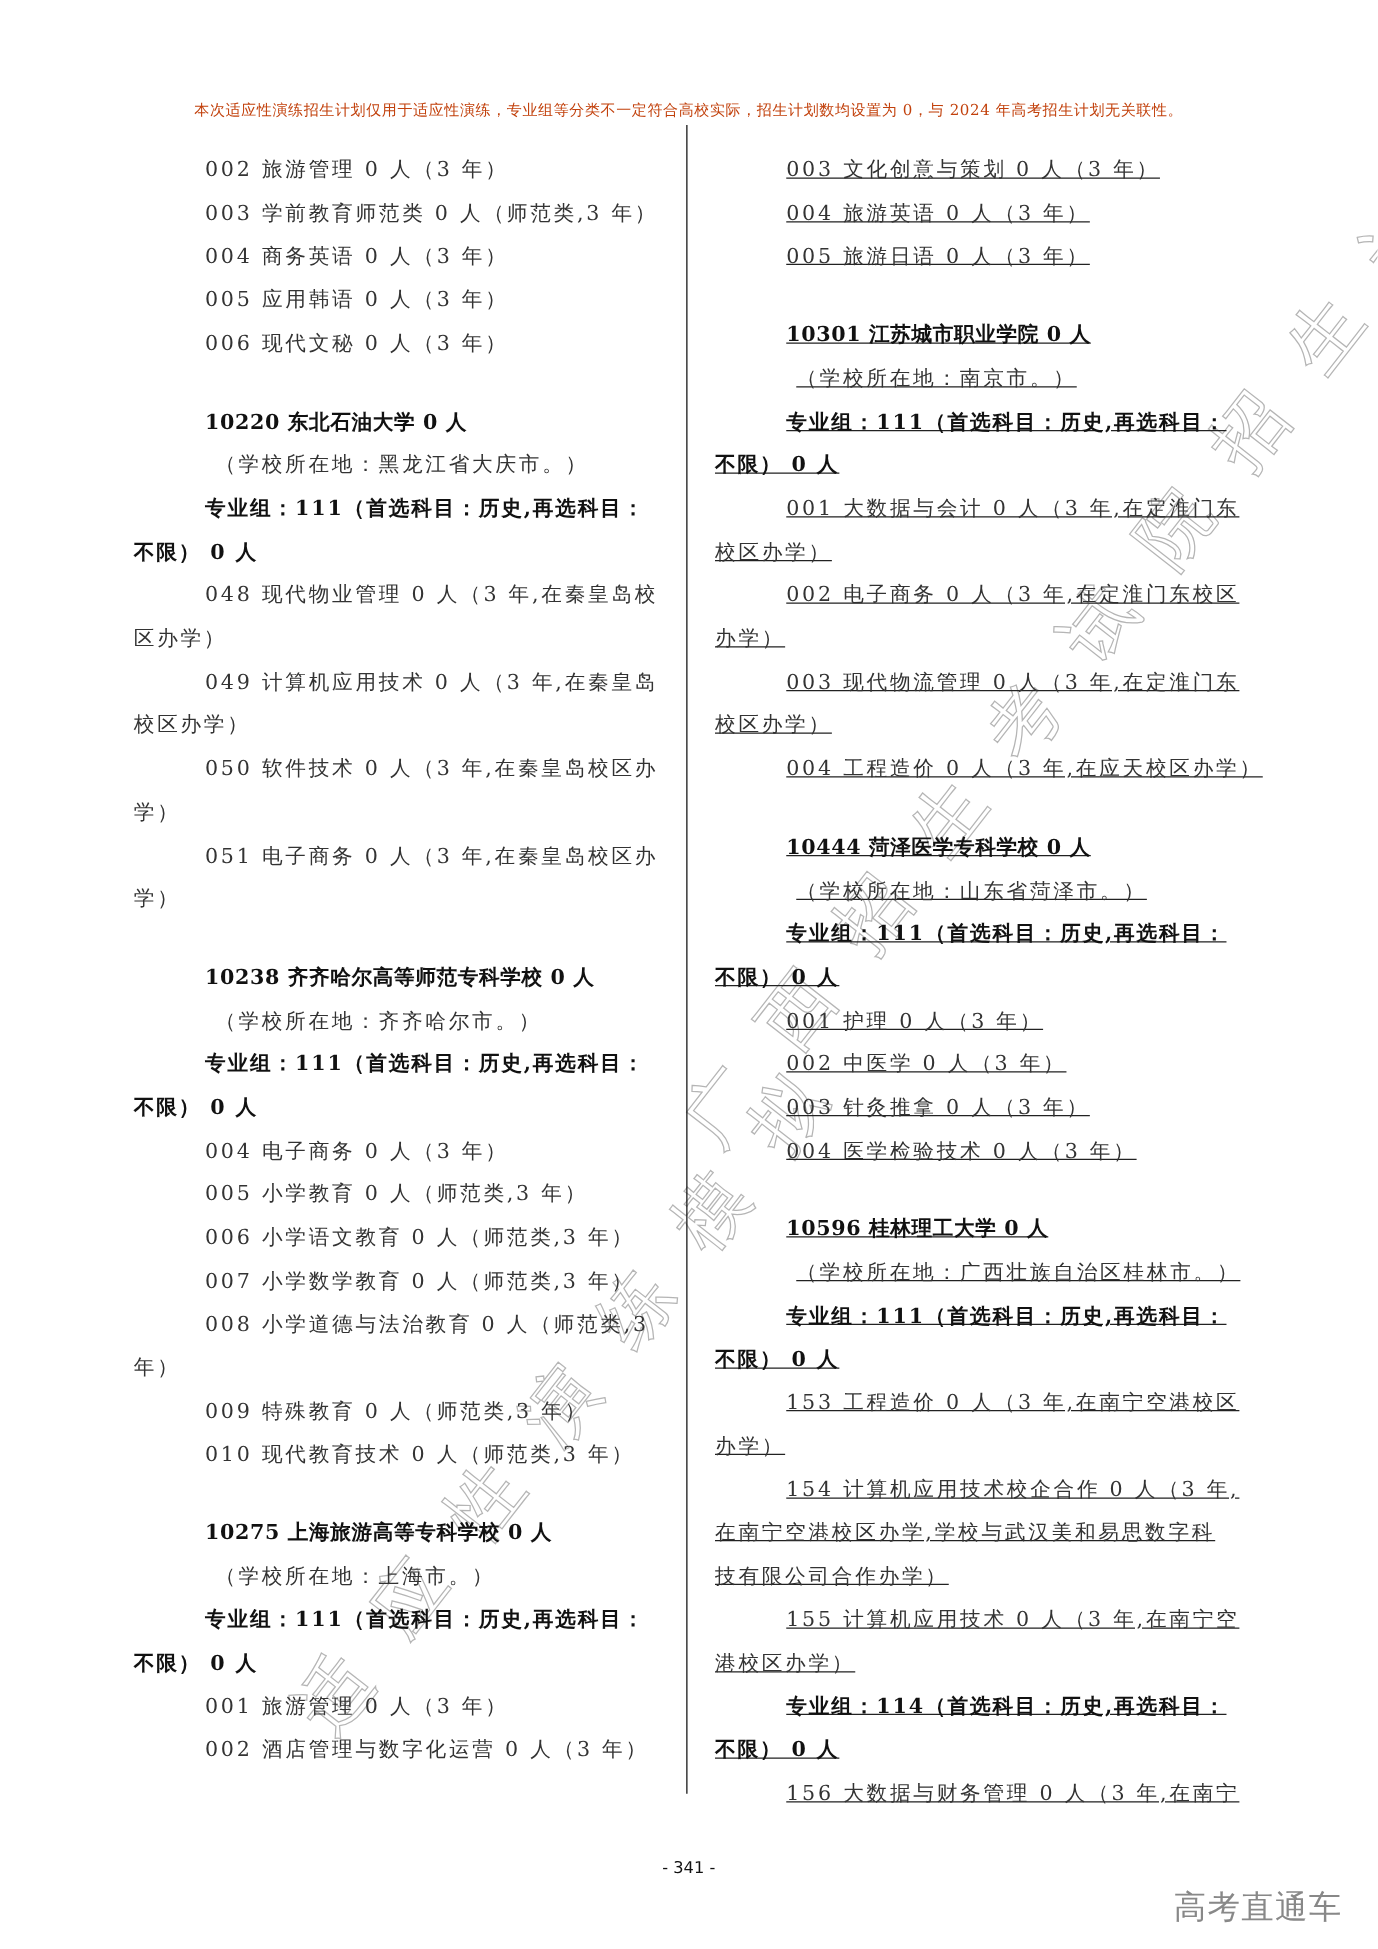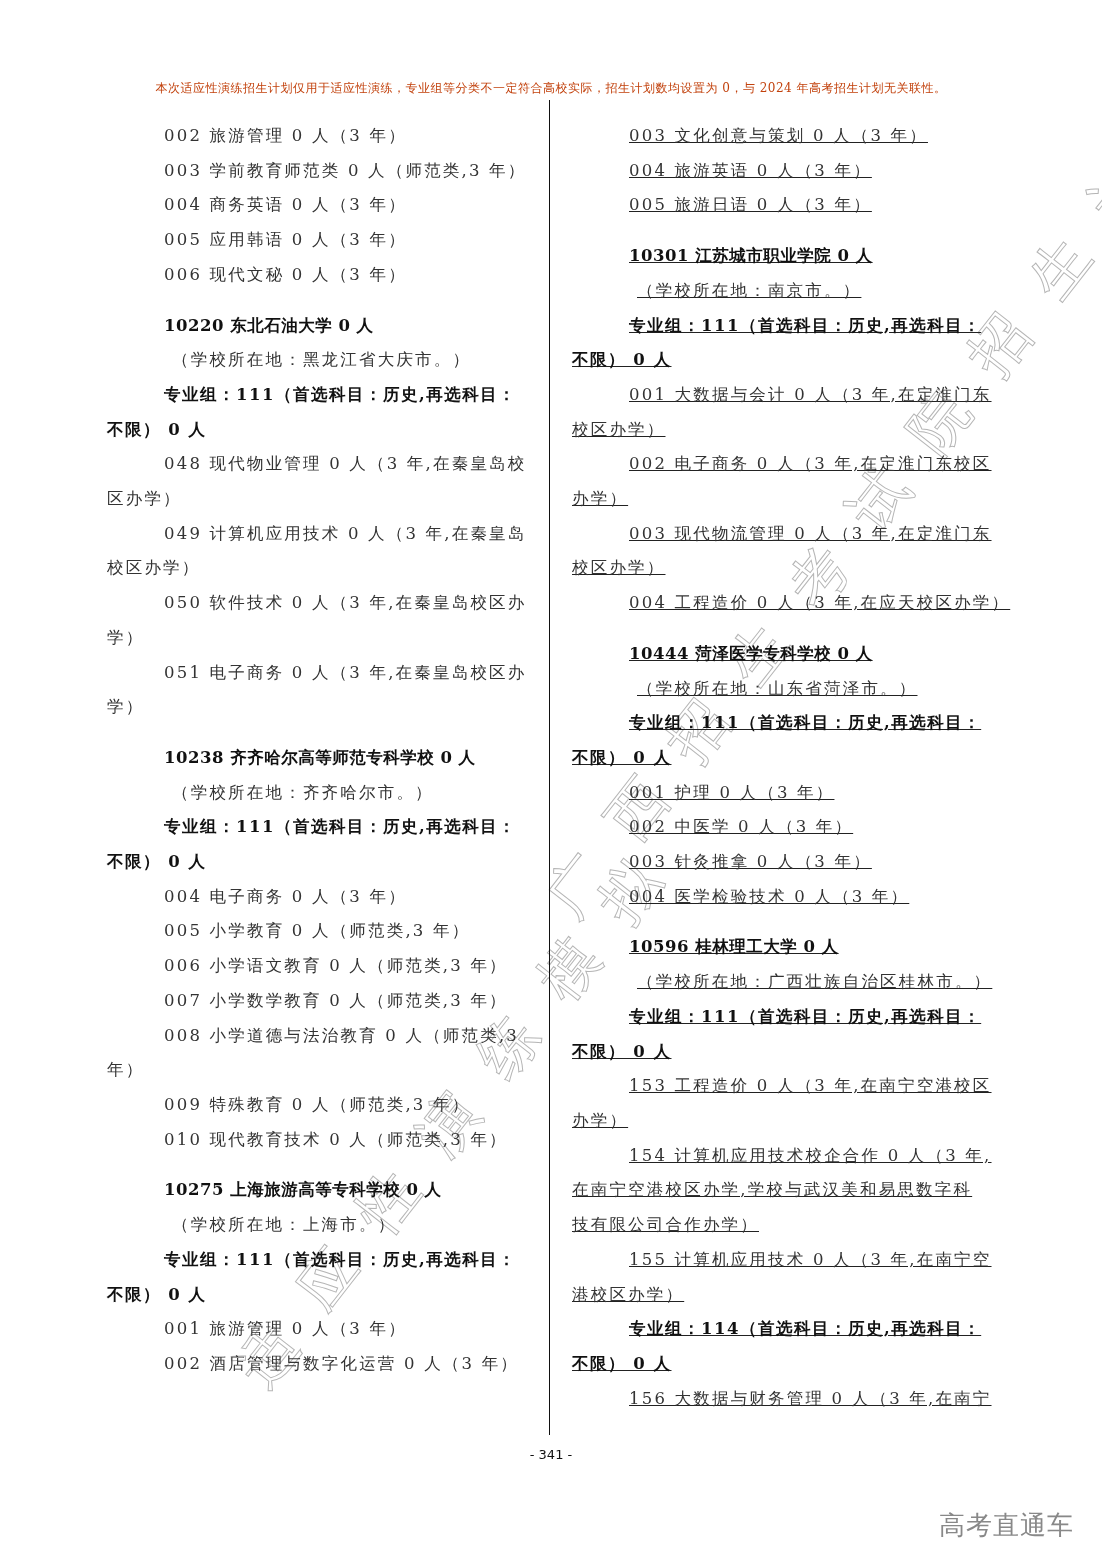--- a/index.html
+++ b/index.html
@@ -7,23 +7,23 @@
          font-family: "DejaVu Serif", "Liberation Serif", serif; color: #222; }
   .notice { position: absolute; top: 80px; left: 0; width: 1102px; text-align: center;
             color: #c2410c; font-size: 12px; letter-spacing: 0.5px; }
   .divider { position: absolute; left: 549px; top: 100px; width: 1px; height: 1335px; background: #111; }
   .col { position: absolute; top: 119px; width: 425px; }
   .col.left { left: 107px; }
   .col.right { left: 572px; text-decoration: underline; }
   .line { font-size: 16.5px; line-height: 34.7px; white-space: nowrap; letter-spacing: 2.2px; color: #333; }
   .ind { padding-left: 57px; }
   .ind-s { padding-left: 65px; }
-  .school { font-weight: bold; color: #111; letter-spacing: 0.5px; margin-top: 16px; }
+  .school { font-weight: bold; color: #111; letter-spacing: 0.5px; margin-top: 28px; }
   .group { font-weight: bold; color: #111; letter-spacing: 1.5px; }
-  .page-num { position: absolute; top: 1447px; left: 0; width: 1102px; text-align: center;
+  .page-num { position: absolute; top: 1487px; left: 0; width: 1102px; text-align: center;
               font-family: "DejaVu Sans", sans-serif; font-size: 13px; color: #111; }
   .brand { position: absolute; top: 1508px; right: 28px; font-family: "DejaVu Sans", sans-serif;
            font-size: 26px; color: #888; letter-spacing: 1px; }
   .wm { position: absolute; font-family: "DejaVu Sans", sans-serif; font-size: 58px; color: transparent;
         -webkit-text-stroke: 1px rgba(120,120,120,0.55); letter-spacing: 40px; white-space: nowrap;
         transform-origin: left center; pointer-events: none; }
   .wm1 { left: 250px; top: 1340px; transform: rotate(-52deg); }
   .wm2 { left: 560px; top: 870px; transform: rotate(-52deg); }
 </style>
 </head>

